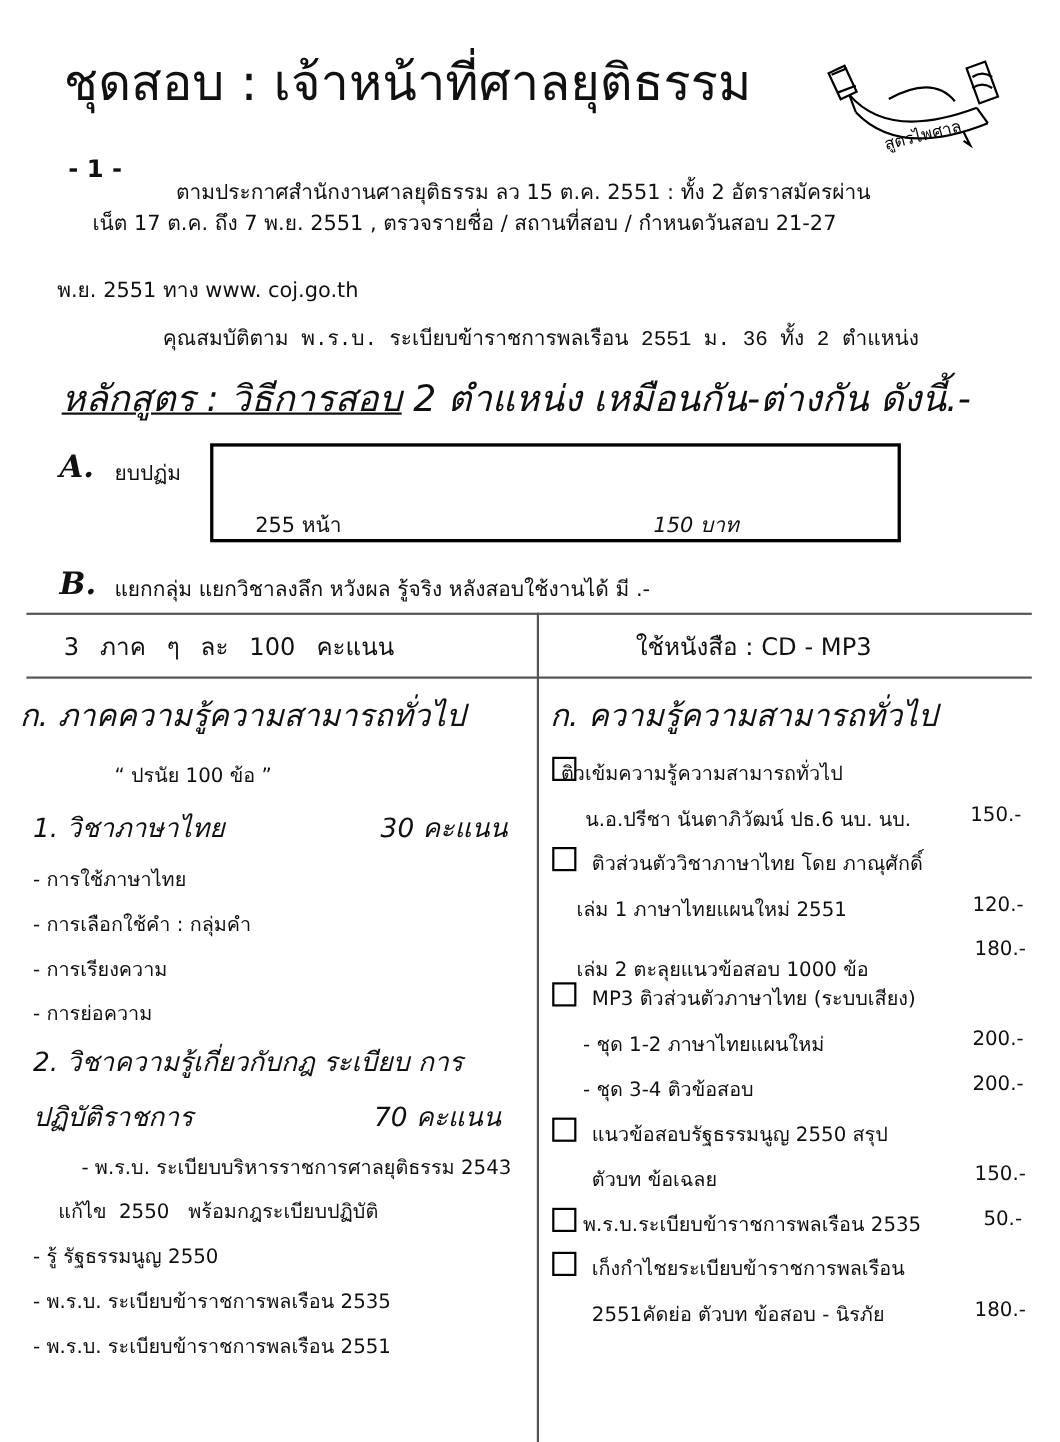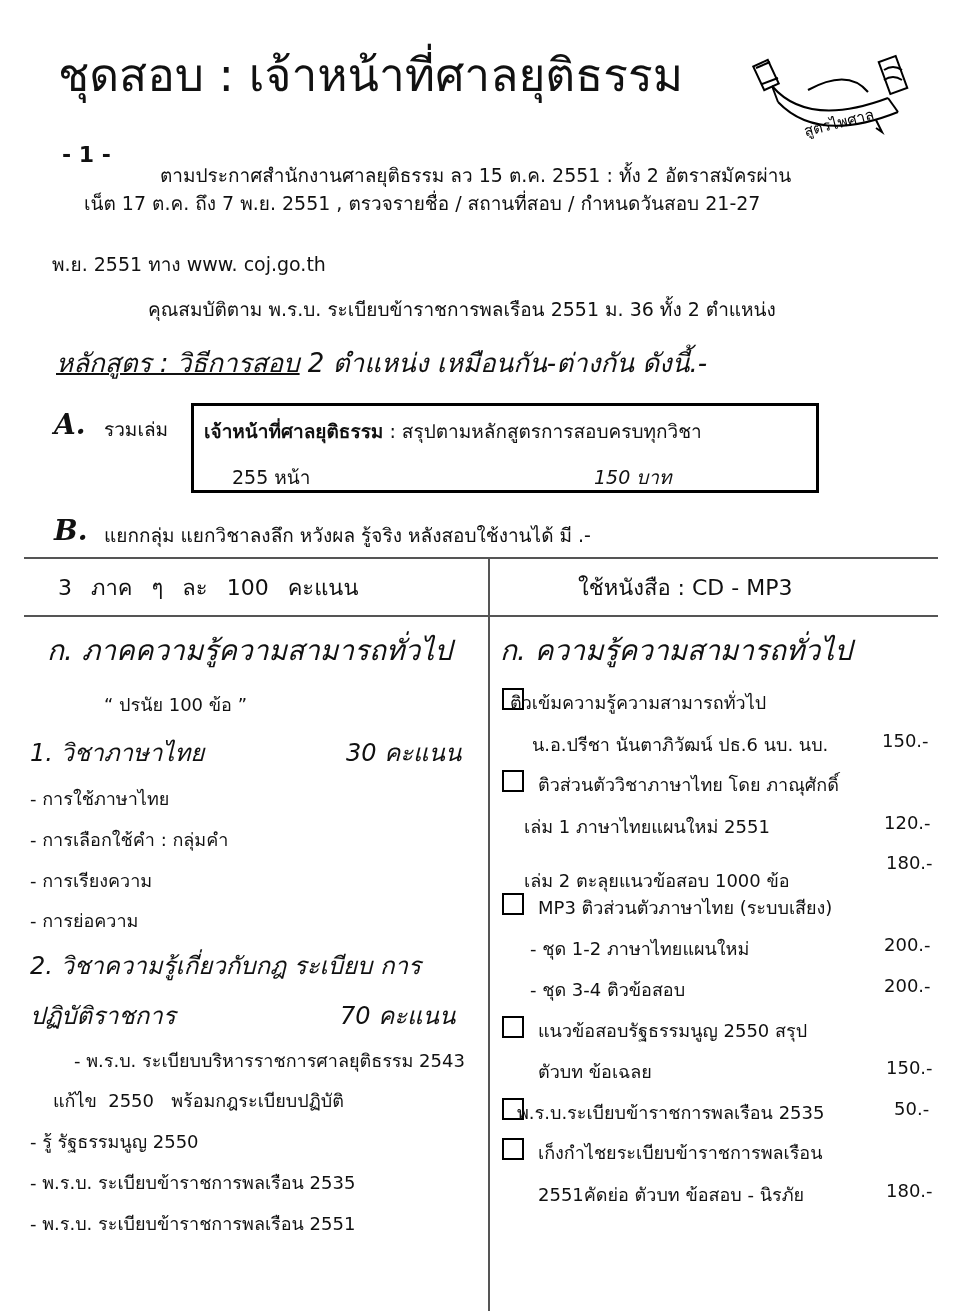--- a/index.html
+++ b/index.html
@@ -33,25 +33,25 @@
       left: 62px; top: 142px;
       font-size: 22px; font-weight: bold;
     }
     .intro-line {
       font-size: 19px;
       line-height: 30px;
     }
     .intro-1 { left: 160px; top: 160px; }
     .intro-2 { left: 52px; top: 188px; margin-left: 32px; }
     .intro-3 { left: 52px; top: 249px; }
-    .intro-4 { left: 148px; top: 294px; }
+    .intro-4 { left: 148px; top: 294px; font-family: Liberation Mono, monospace; }
 
     .course-heading {
       left: 56px; top: 343px;
-      font-size: 26px;
+      font-size: 33px;
       font-style: italic;
       line-height: 40px;
     }
     .course-heading .ul { text-decoration: underline; text-decoration-thickness: 2px; }
 
     .sec-letter {
       font-family: "DejaVu Serif", "Liberation Serif", serif;
       font-style: italic;
       font-weight: bold;
       font-size: 28px;
@@ -87,21 +87,21 @@
     }
 
     .th-left { left: 58px; top: 570px; font-size: 22px; word-spacing: 12px; }
     .th-right { left: 578px; top: 570px; font-size: 22px; }
 
     .col-head {
       font-size: 28px;
       font-style: italic;
       top: 628px;
     }
-    .col-head-left { left: 47px; }
+    .col-head-left { left: 18px; }
     .col-head-right { left: 500px; }
 
     .left-item { font-size: 18px; }
     .subj-head { font-size: 24px; font-style: italic; }
 
     .checkbox {
       position: absolute;
       width: 18px; height: 18px;
       border: 2px solid #000000;
       background: #ffffff;
@@ -143,25 +143,22 @@
 <div class="abs intro-line intro-1">ตามประกาศสำนักงานศาลยุติธรรม  ลว  15  ต.ค.  2551  : ทั้ง  2  อัตราสมัครผ่าน</div>
 <div class="abs intro-line intro-2">เน็ต  17  ต.ค. ถึง  7  พ.ย.  2551 ,  ตรวจรายชื่อ  /  สถานที่สอบ  /  กำหนดวันสอบ  21-27</div>
 <div class="abs intro-line intro-3">พ.ย.  2551    ทาง    www. coj.go.th</div>
 <div class="abs intro-line intro-4">คุณสมบัติตาม  พ.ร.บ. ระเบียบข้าราชการพลเรือน  2551  ม. 36  ทั้ง 2  ตำแหน่ง</div>
 
 <div class="abs course-heading">
   <span class="ul">หลักสูตร : วิธีการสอบ</span><span> 2  ตำแหน่ง เหมือนกัน-ต่างกัน  ดังนี้.-</span>
 </div>
 
 <div class="abs sec-letter sec-a-letter">A.</div>
-<div class="abs sec-a-label">รวมเล่ม</div>
+<div class="abs sec-a-label">ยบปฏ่ม</div>
 <div class="box-a">
-  <div class="abs box-a-line1">
-    <span class="bold">เจ้าหน้าที่ศาลยุติธรรม</span><span>  :  สรุปตามหลักสูตรการสอบครบทุกวิชา</span>
-  </div>
   <div class="abs box-a-line2">255  หน้า</div>
   <div class="abs box-a-price">150    บาท</div>
 </div>
 
 <div class="abs sec-letter sec-b-letter">B.</div>
 <div class="abs sec-b-label">แยกกลุ่ม แยกวิชาลงลึก  หวังผล  รู้จริง  หลังสอบใช้งานได้  มี .-</div>
 
 <div class="table-line hline-1"></div>
 <div class="table-line hline-2"></div>
 <div class="vline"></div>
@@ -208,19 +205,19 @@
 <div class="abs price" style="left:884px; top:934px;">200.-</div>
 <div class="abs right-item" style="left:530px; top:975px;">-  ชุด  3-4   ติวข้อสอบ</div>
 <div class="abs price" style="left:884px; top:975px;">200.-</div>
 
 <div class="checkbox" style="left:502px; top:1016px;"></div>
 <div class="abs right-item" style="left:538px; top:1016px;">แนวข้อสอบรัฐธรรมนูญ  2550  สรุป</div>
 <div class="abs right-item" style="left:538px; top:1057px;">ตัวบท  ข้อเฉลย</div>
 <div class="abs price" style="left:886px; top:1057px;">150.-</div>
 
 <div class="checkbox" style="left:502px; top:1098px;"></div>
-<div class="abs right-item" style="left:517px; top:1098px;">พ.ร.บ.ระเบียบข้าราชการพลเรือน  2535</div>
+<div class="abs right-item" style="left:530px; top:1098px;">พ.ร.บ.ระเบียบข้าราชการพลเรือน  2535</div>
 <div class="abs price" style="left:894px; top:1098px;">50.-</div>
 
 <div class="checkbox" style="left:502px; top:1138px;"></div>
 <div class="abs right-item" style="left:538px; top:1138px;">เก็งกำไชยระเบียบข้าราชการพลเรือน</div>
 <div class="abs right-item" style="left:538px; top:1180px;">2551คัดย่อ  ตัวบท  ข้อสอบ  - นิรภัย</div>
 <div class="abs price" style="left:886px; top:1180px;">180.-</div>
 
 </body></html>

